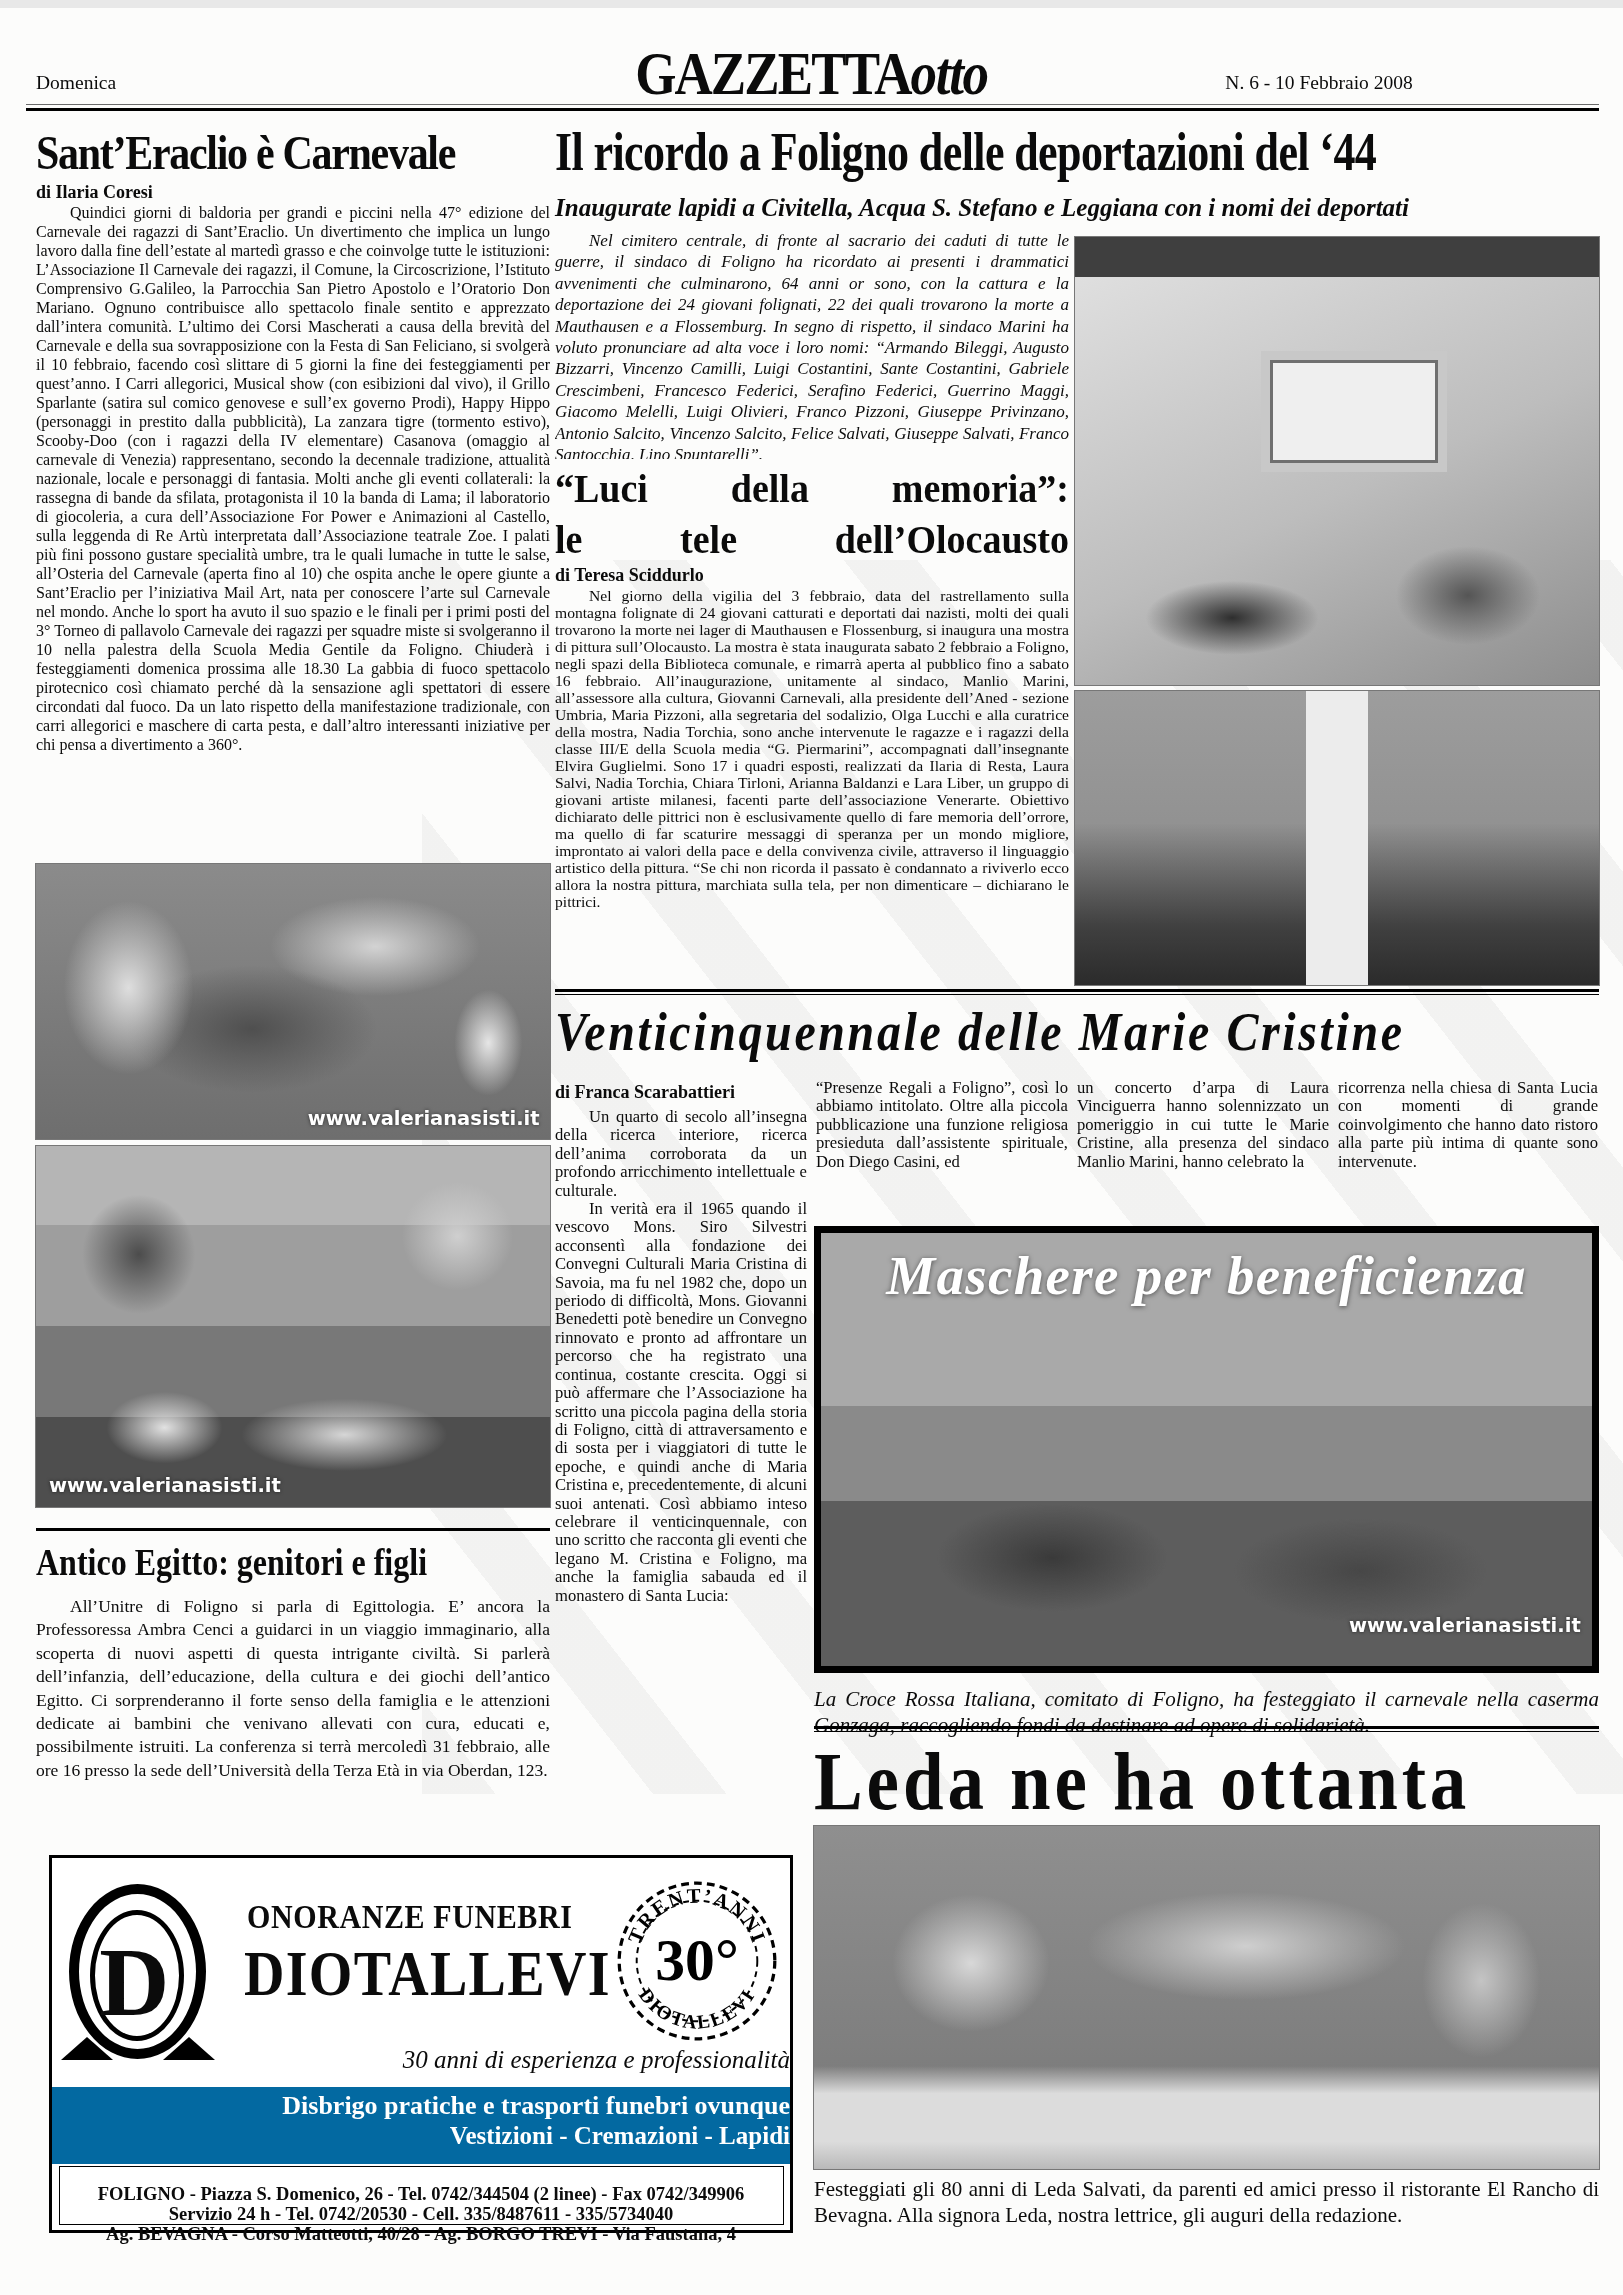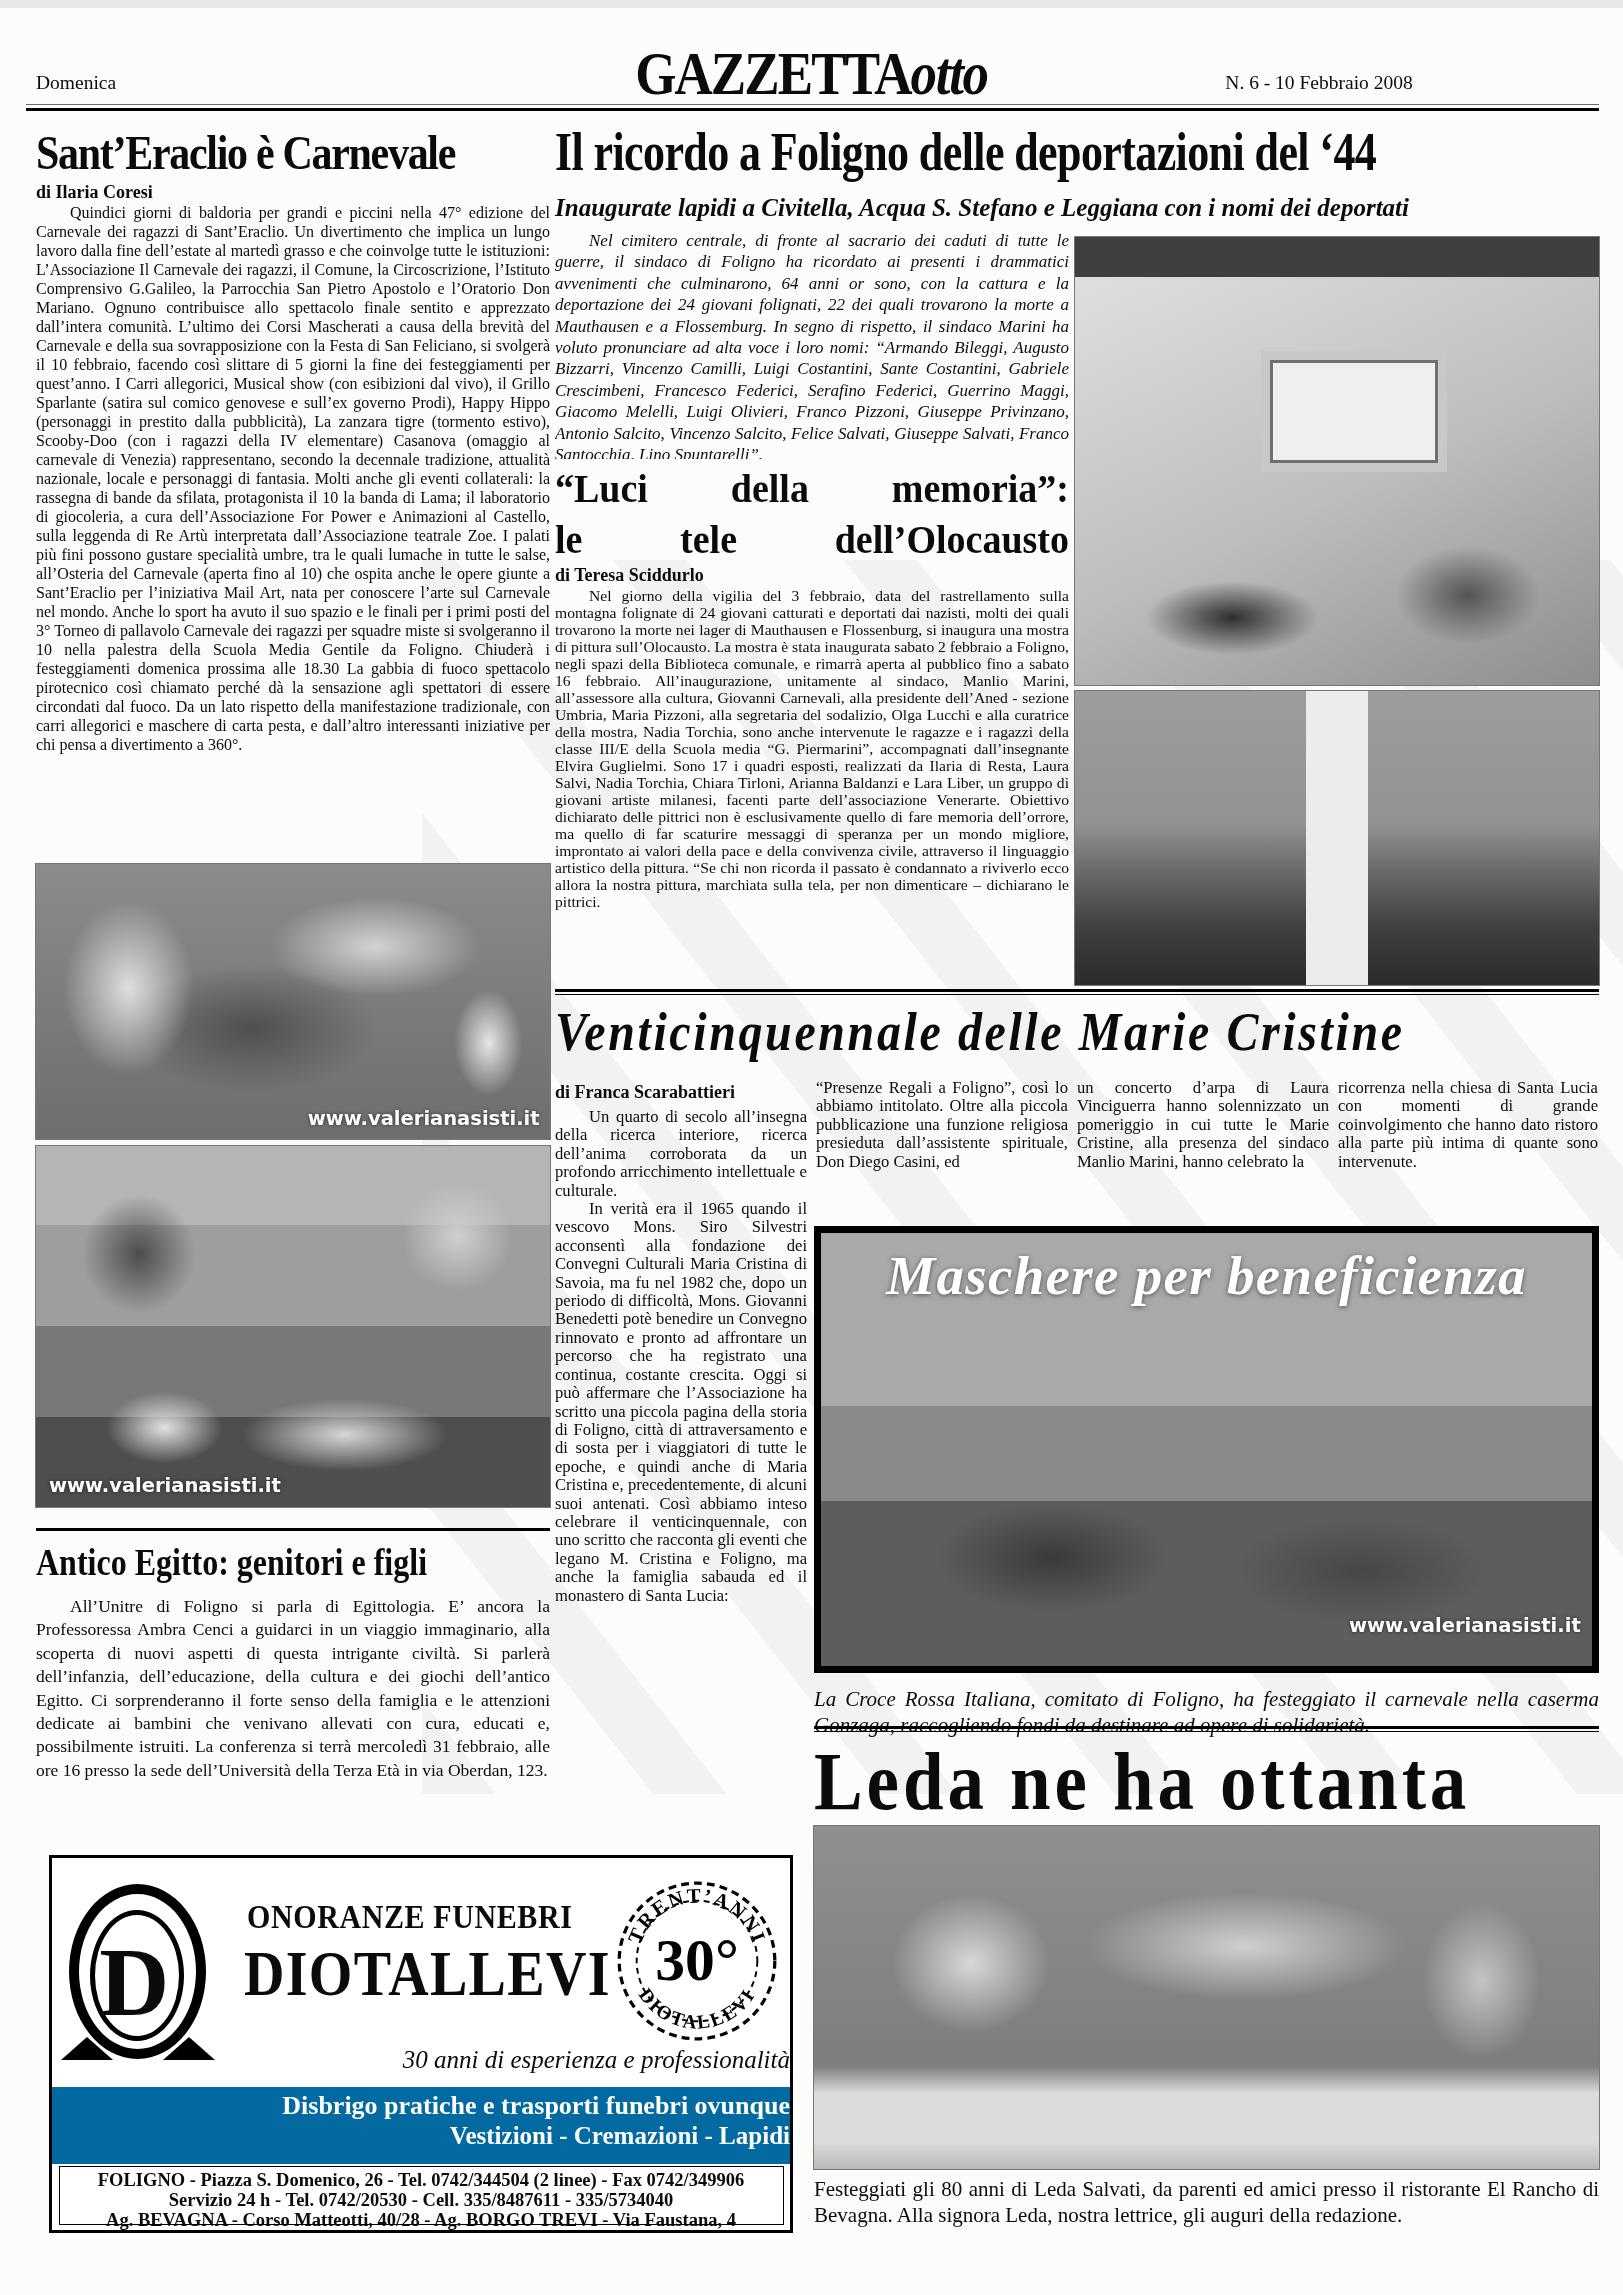--- a/index.html
+++ b/index.html
@@ -99,21 +99,21 @@
   .ad{left:49px;top:1847px;width:744px;height:378px;border:3.2px solid #000;background:#fff;box-sizing:border-box;}
   .ad-title1{position:absolute;left:195px;top:40px;width:390px;font-weight:bold;font-size:30px;letter-spacing:0.6px;
              transform:scaleY(1.1);transform-origin:top left;white-space:nowrap;}
   .ad-title2{position:absolute;left:192px;top:78px;width:403px;font-weight:bold;font-size:56px;letter-spacing:1.3px;
              transform:scaleY(1.15);transform-origin:top left;white-space:nowrap;}
   .ad-tag{position:absolute;left:0;right:0;top:188px;text-align:right;font-style:italic;font-size:25px;}
   .ad-band{position:absolute;left:0;right:0;top:229px;height:77px;background:#0369a1;color:#fff;text-align:right;}
   .ad-band .l1{font-weight:bold;font-size:26px;margin-top:3.9px;}
   .ad-band .l2{font-weight:bold;font-size:25px;margin-top:1.3px;}
   .ad-info{position:absolute;left:6.5px;right:6.5px;top:308px;bottom:5.2px;border:1.9px solid #000;background:#fff;
-           text-align:center;font-weight:bold;font-size:18.5px;line-height:20px;padding-top:3px;box-sizing:border-box;}
+           text-align:center;font-weight:bold;font-size:18.5px;line-height:20px;padding-top:17px;box-sizing:border-box;}
   
   .logo{position:absolute;left:14.3px;top:25px;width:151px;height:195px;}
   .logo .ov1{position:absolute;left:2.6px;top:1.3px;width:117px;height:155px;border:10.4px solid #000;border-radius:50%;}
   .logo .ov2{position:absolute;left:23.4px;top:27px;width:84px;height:121px;border:5.8px solid #000;border-radius:50%;background:#fff;}
   .logo .dl{position:absolute;left:26px;top:44px;width:84px;text-align:center;font-weight:bold;font-size:97px;}
   .logo .footL{position:absolute;left:-5.2px;bottom:18px;width:0;height:0;border-left:26px solid transparent;border-right:26px solid transparent;border-bottom:23.4px solid #000;}
   .logo .footR{position:absolute;left:97px;bottom:18px;width:0;height:0;border-left:26px solid transparent;border-right:26px solid transparent;border-bottom:23.4px solid #000;}
   .stamp{position:absolute;right:10.4px;top:19.5px;width:166px;height:166px;}
   
   .stripes{left:422px;top:552px;width:1201px;height:1234px;pointer-events:none;

